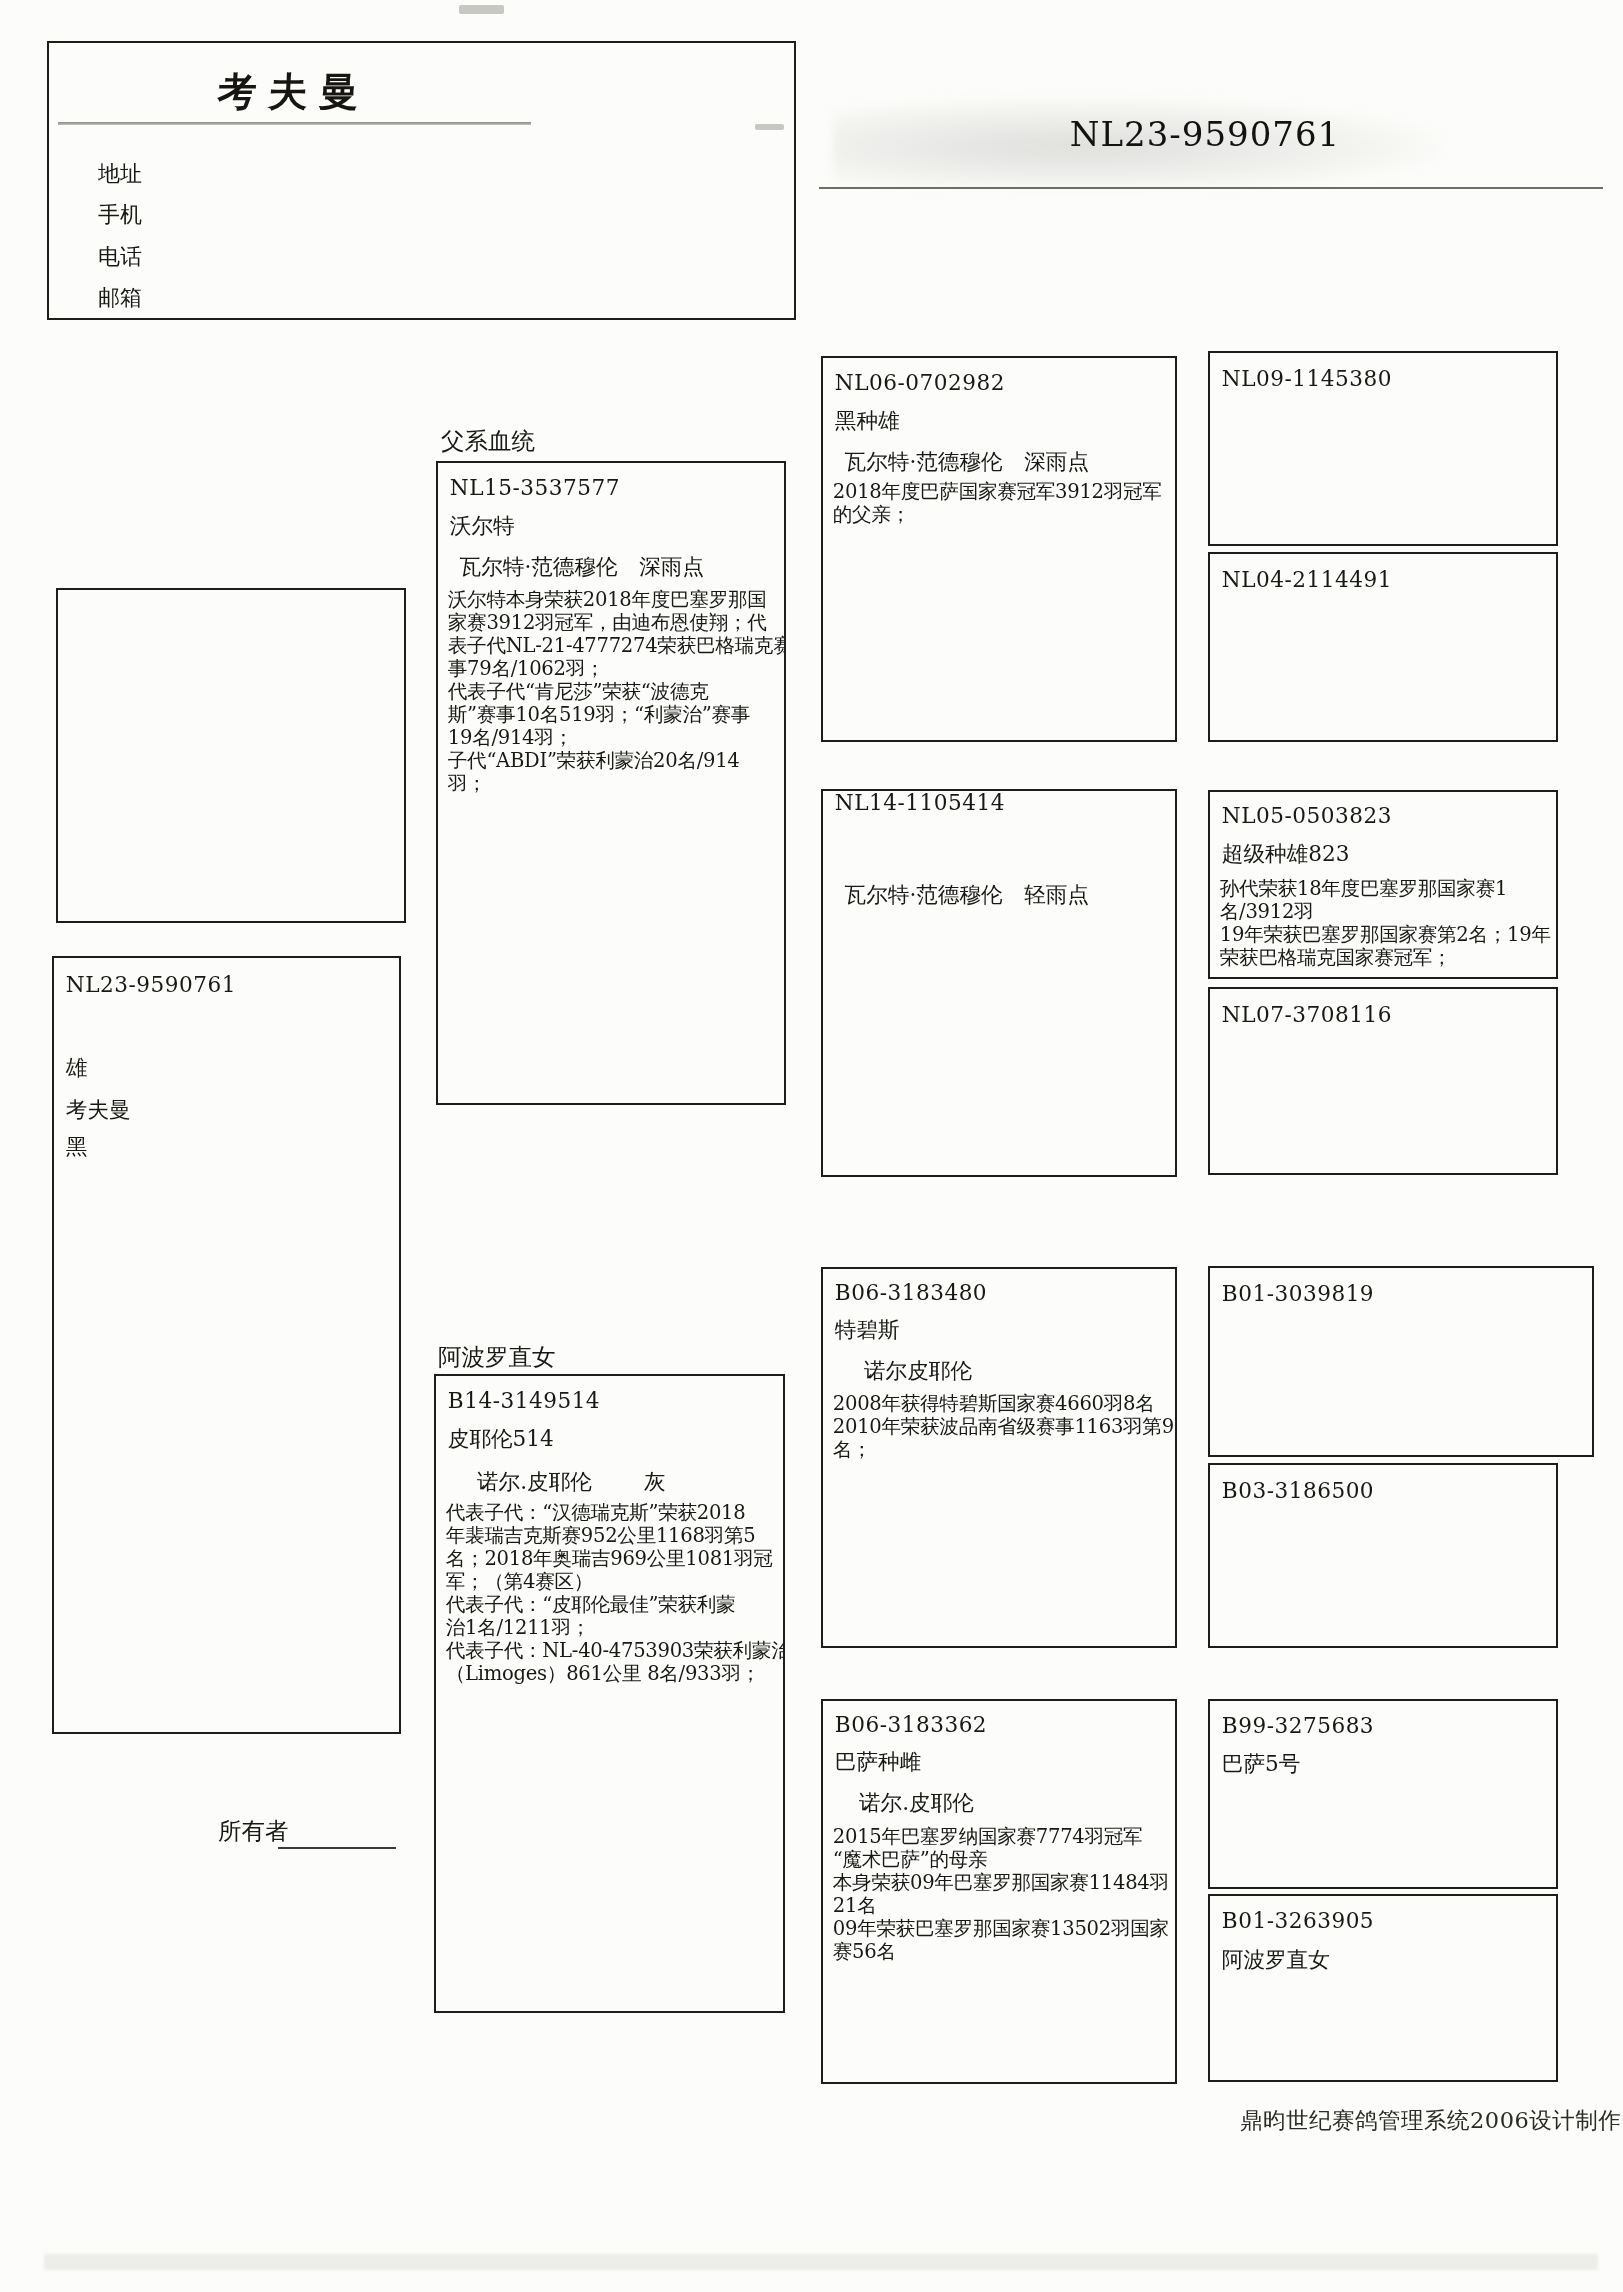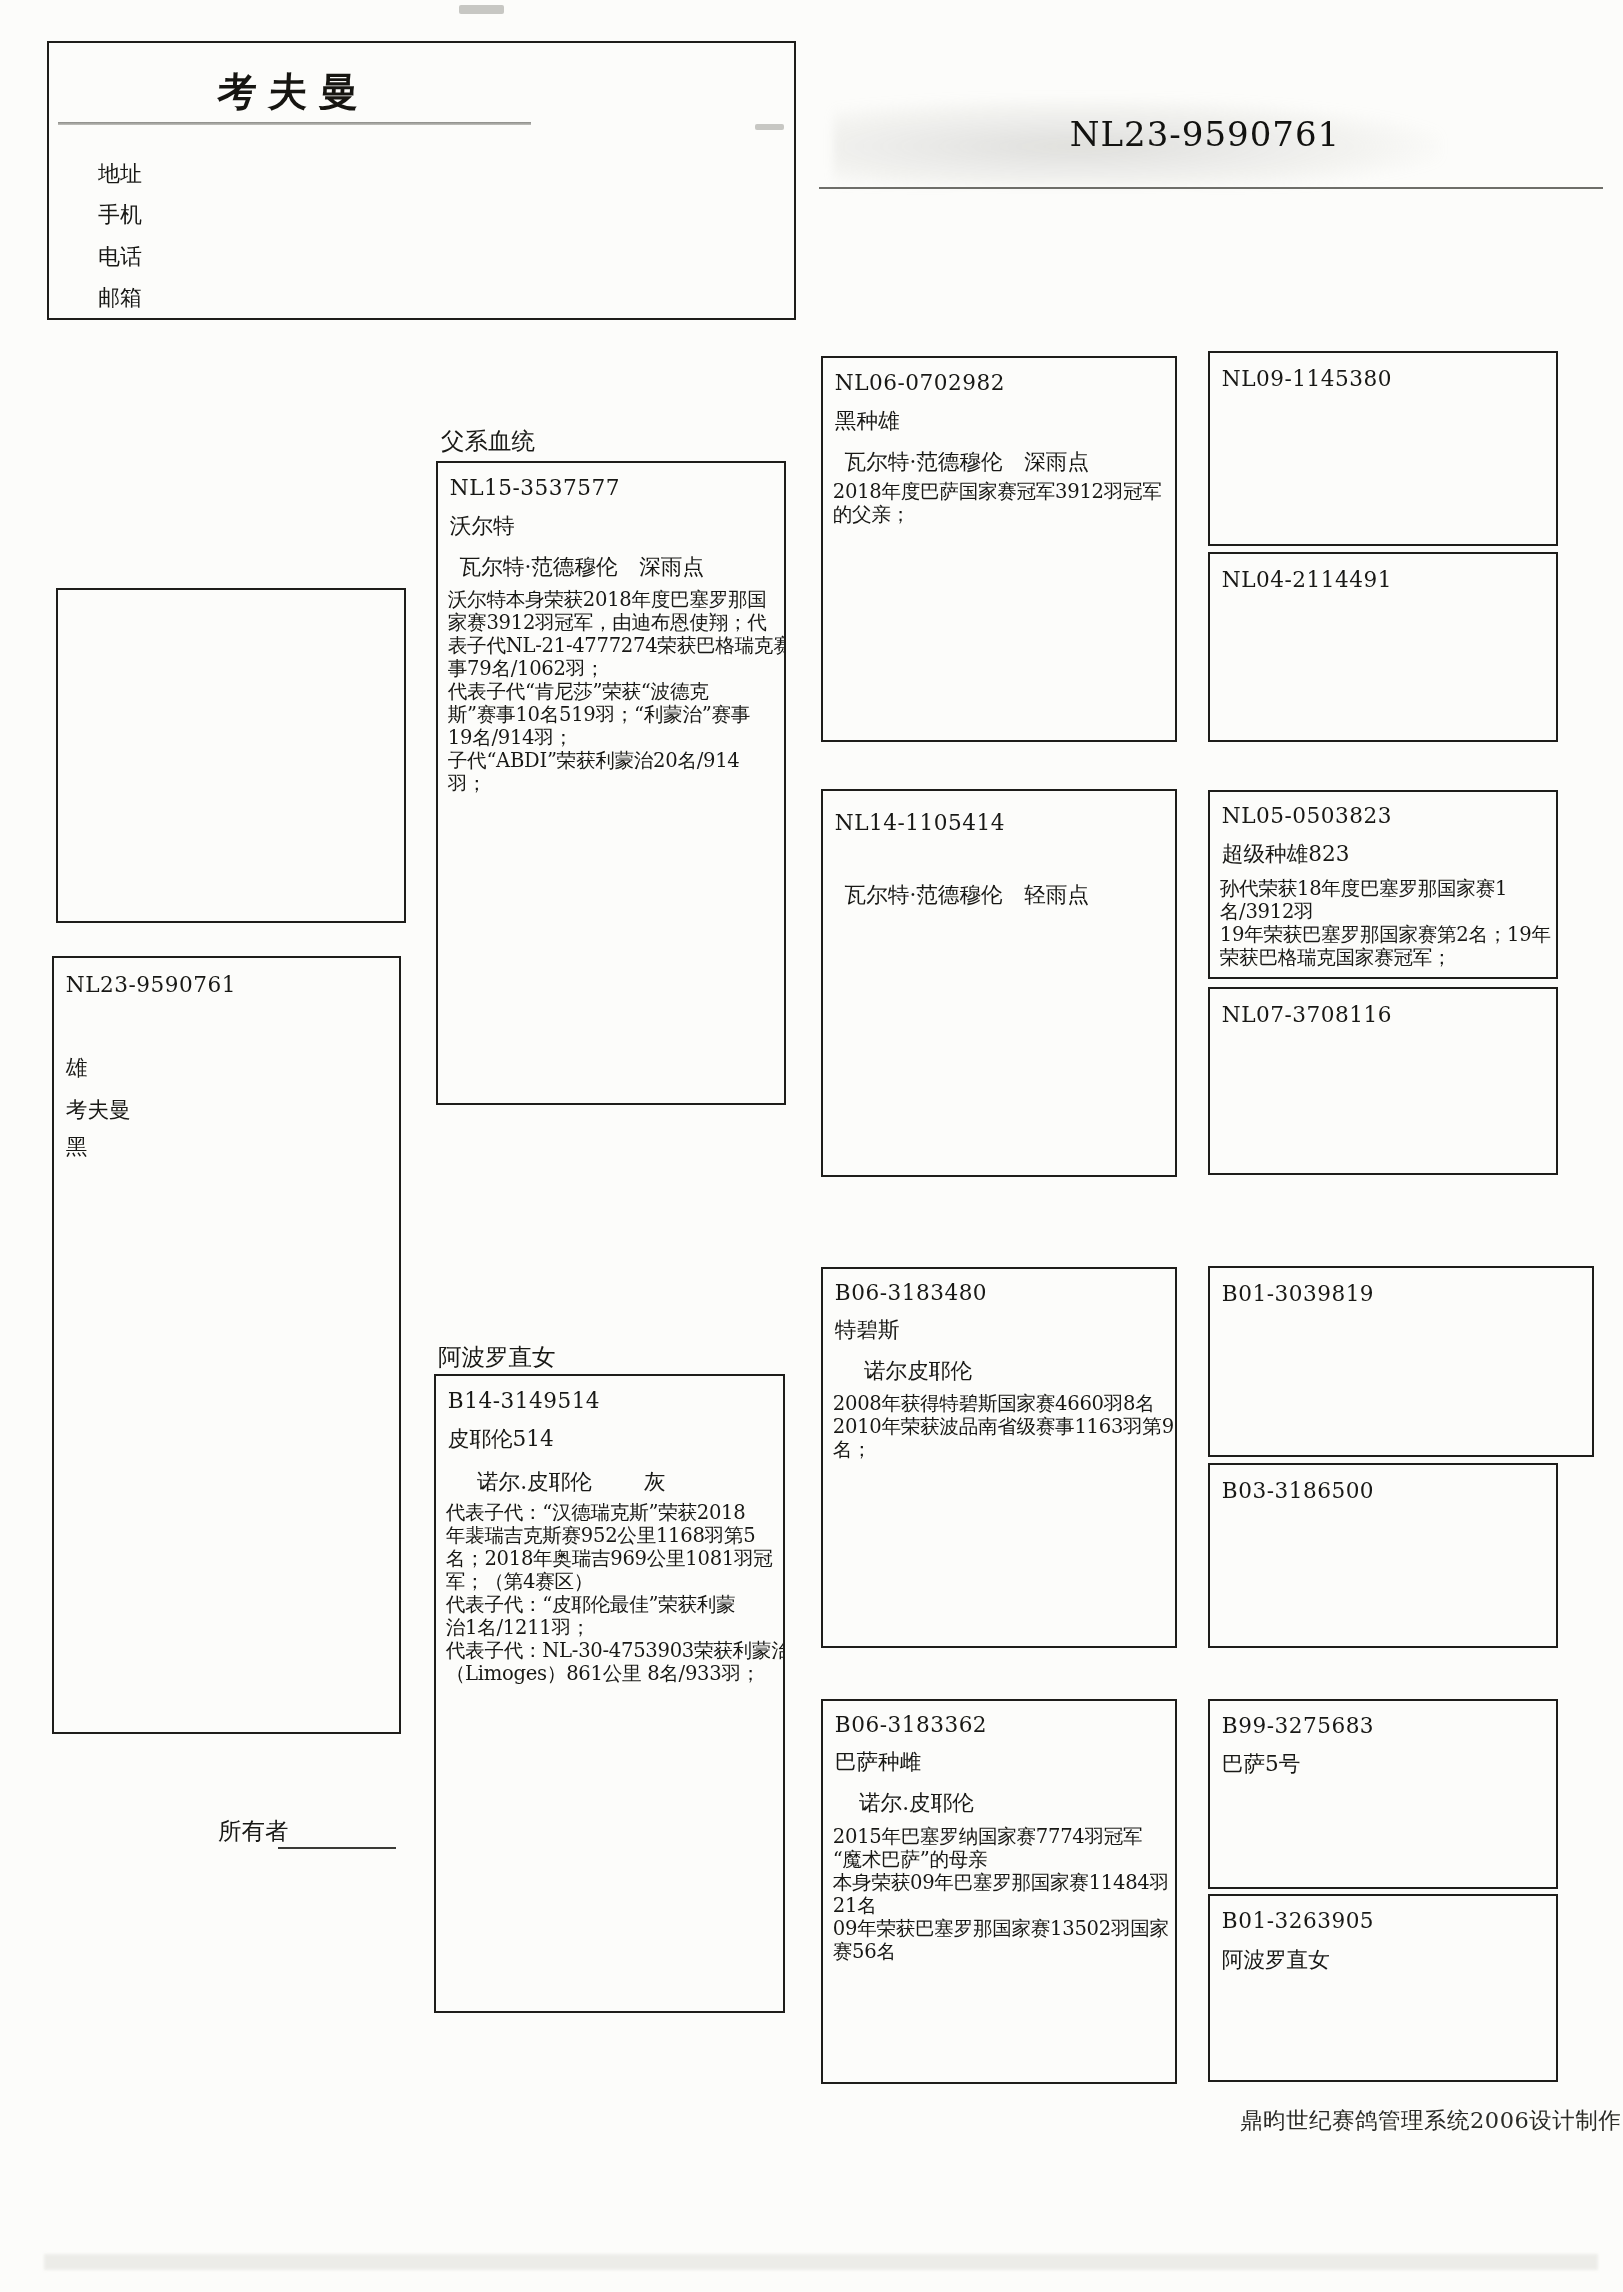--- a/index.html
+++ b/index.html
@@ -119,34 +119,34 @@
     <div class="t ringno">B14-3149514</div>
     <div class="t nm">皮耶伦514</div>
     <div class="t" style="top:94px;left:41px;">诺尔.皮耶伦</div>
     <div class="t" style="top:94px;left:208px;">灰</div>
     <div class="t desc">代表子代：“汉德瑞克斯”荣获2018
 年裴瑞吉克斯赛952公里1168羽第5
 名；2018年奥瑞吉969公里1081羽冠
 军；（第4赛区）
 代表子代：“皮耶伦最佳”荣获利蒙
 治1名/1211羽；
-代表子代：NL-30-4753903荣获利蒙治
+代表子代：NL-40-4753903荣获利蒙治
 （Limoges）861公里 8名/933羽；</div>
   </div>
 
   <div class="box" style="left:821px;top:356px;width:352px;height:382px;">
     <div class="t ringno">NL06-0702982</div>
     <div class="t nm">黑种雄</div>
     <div class="t strain">瓦尔特·范德穆伦　深雨点</div>
     <div class="t desc" style="top:122px;">2018年度巴萨国家赛冠军3912羽冠军
 的父亲；</div>
   </div>
 
   <div class="box" style="left:821px;top:789px;width:352px;height:384px;">
-    <div class="t ringno" style="top:20px;">NL14-1105414</div>
+    <div class="t ringno" style="top:0;">NL14-1105414</div>
     <div class="t strain">瓦尔特·范德穆伦　轻雨点</div>
   </div>
 
   <div class="box" style="left:821px;top:1267px;width:352px;height:377px;">
     <div class="t ringno" style="top:11.8px;">B06-3183480</div>
     <div class="t nm" style="top:49px;">特碧斯</div>
     <div class="t" style="top:90px;left:41px;">诺尔皮耶伦</div>
     <div class="t desc" style="top:123px;">2008年获得特碧斯国家赛4660羽8名
 2010年荣获波品南省级赛事1163羽第9
 名；</div>

